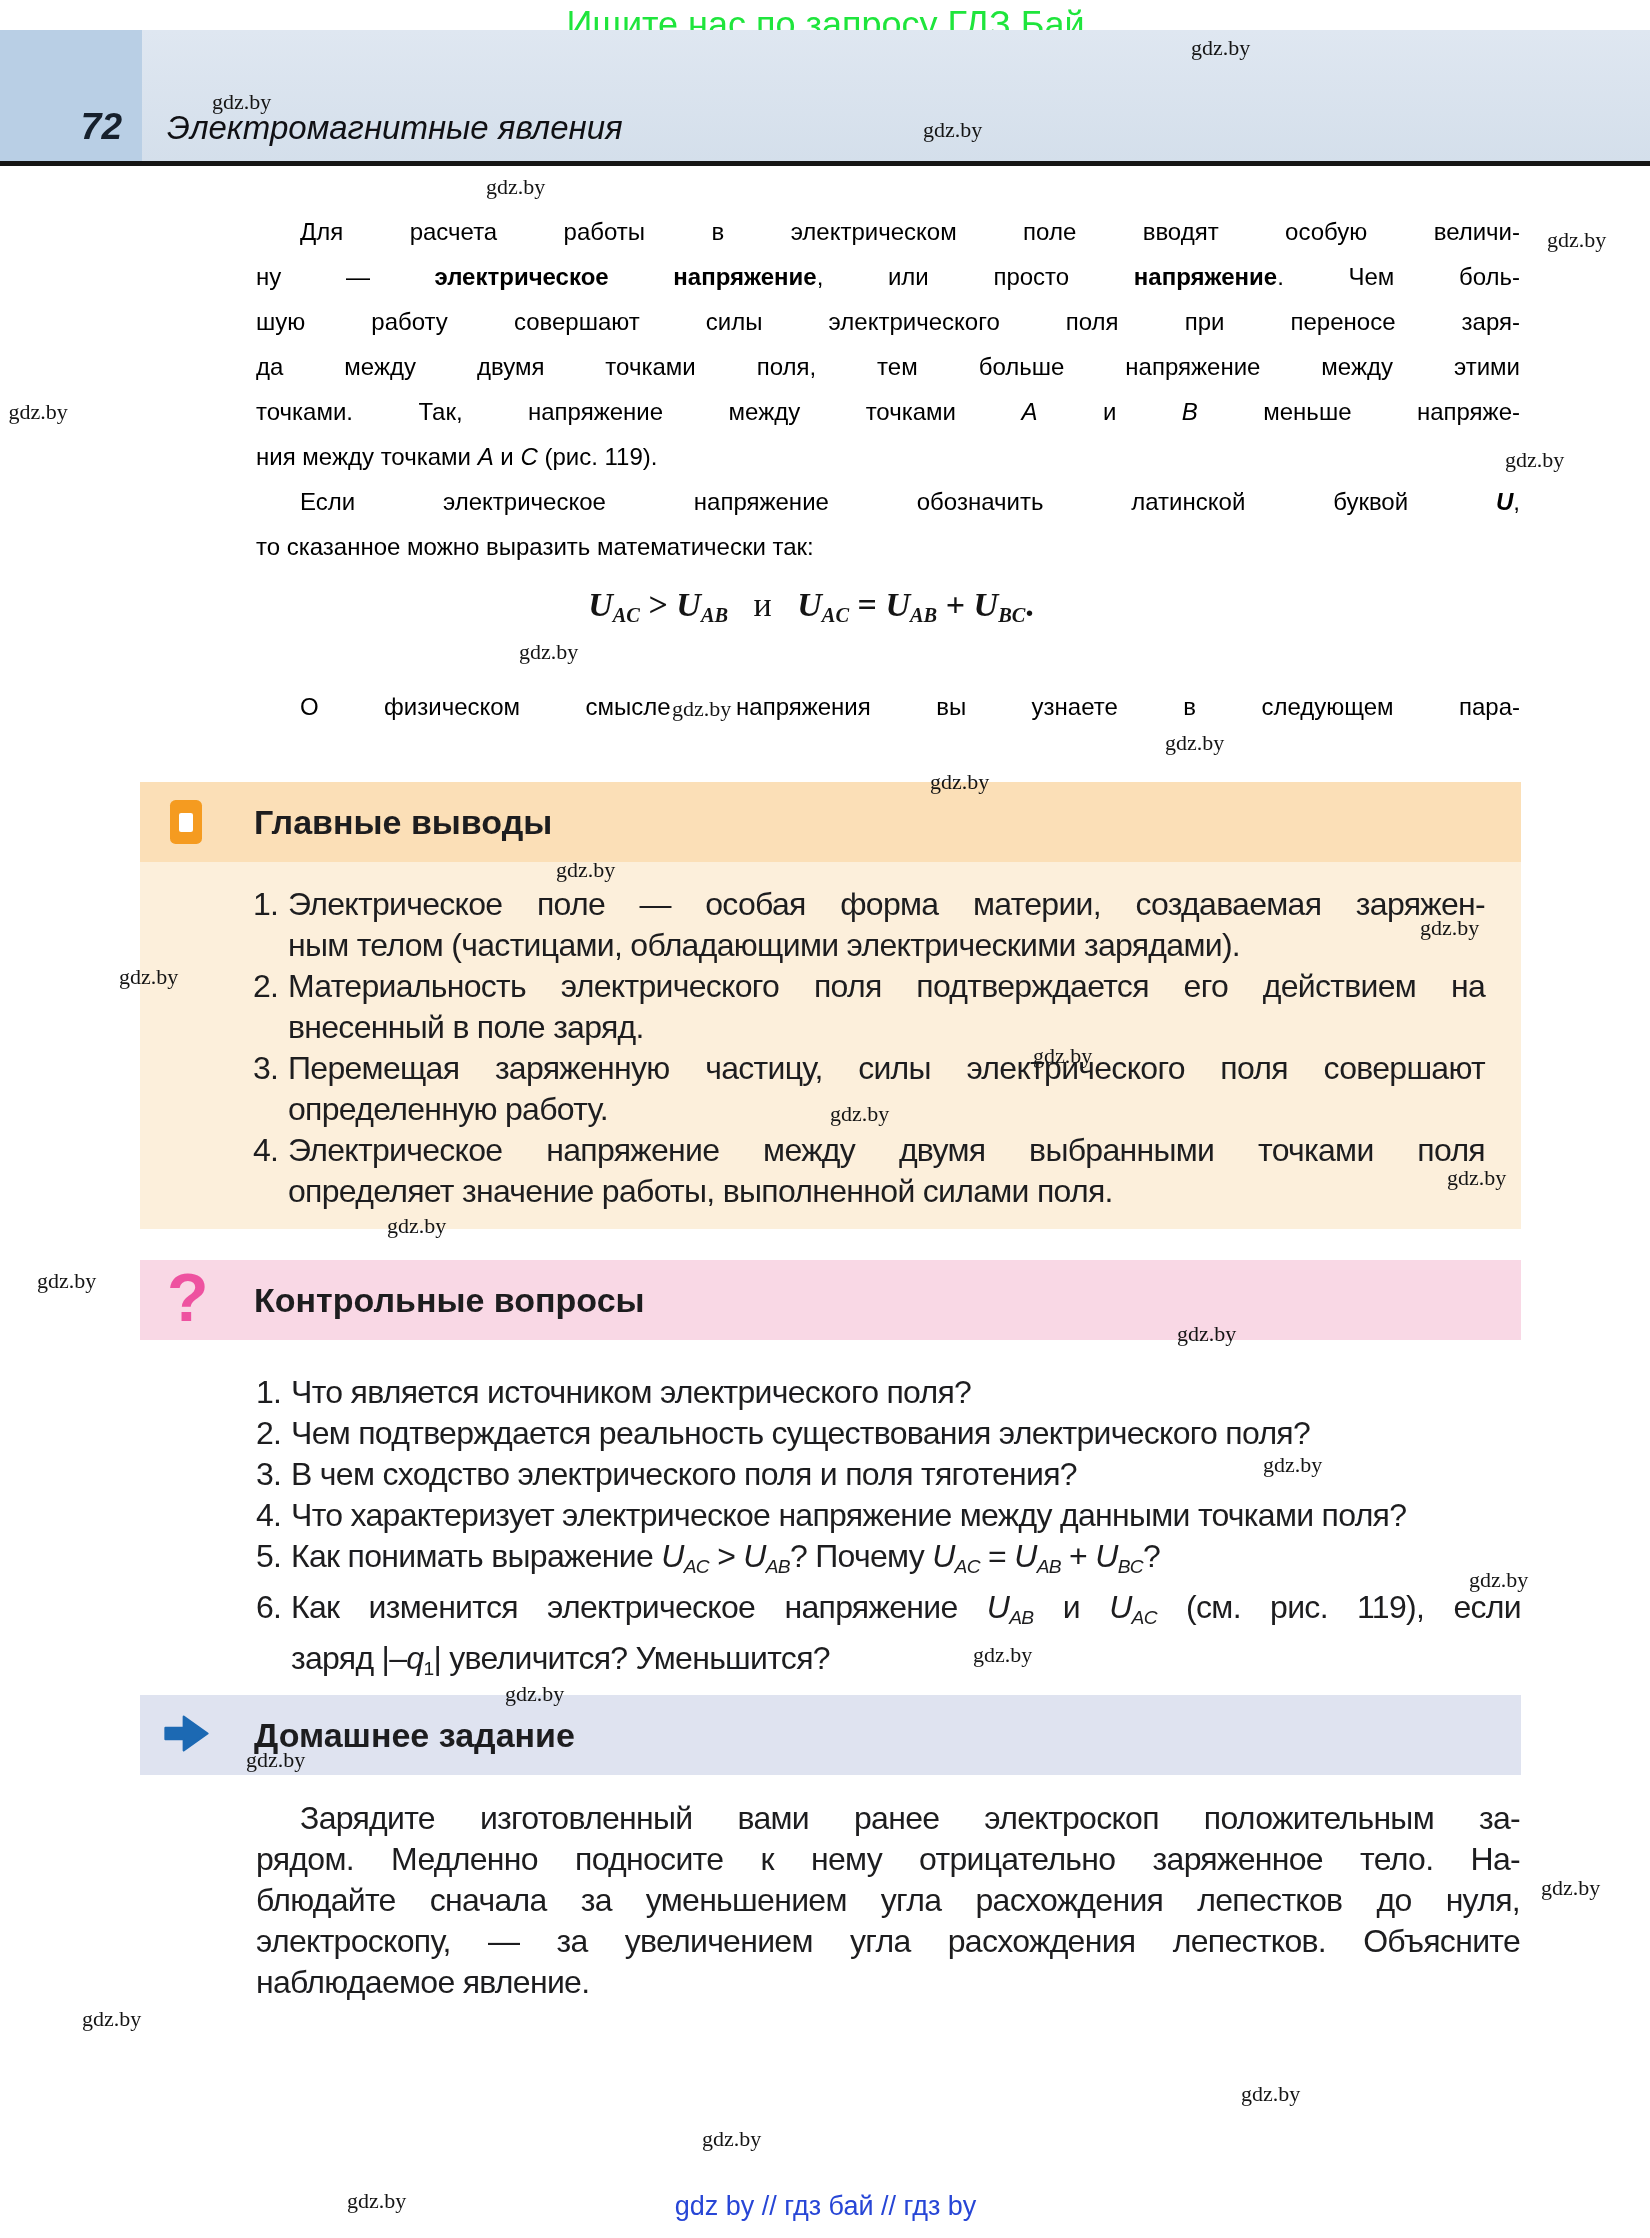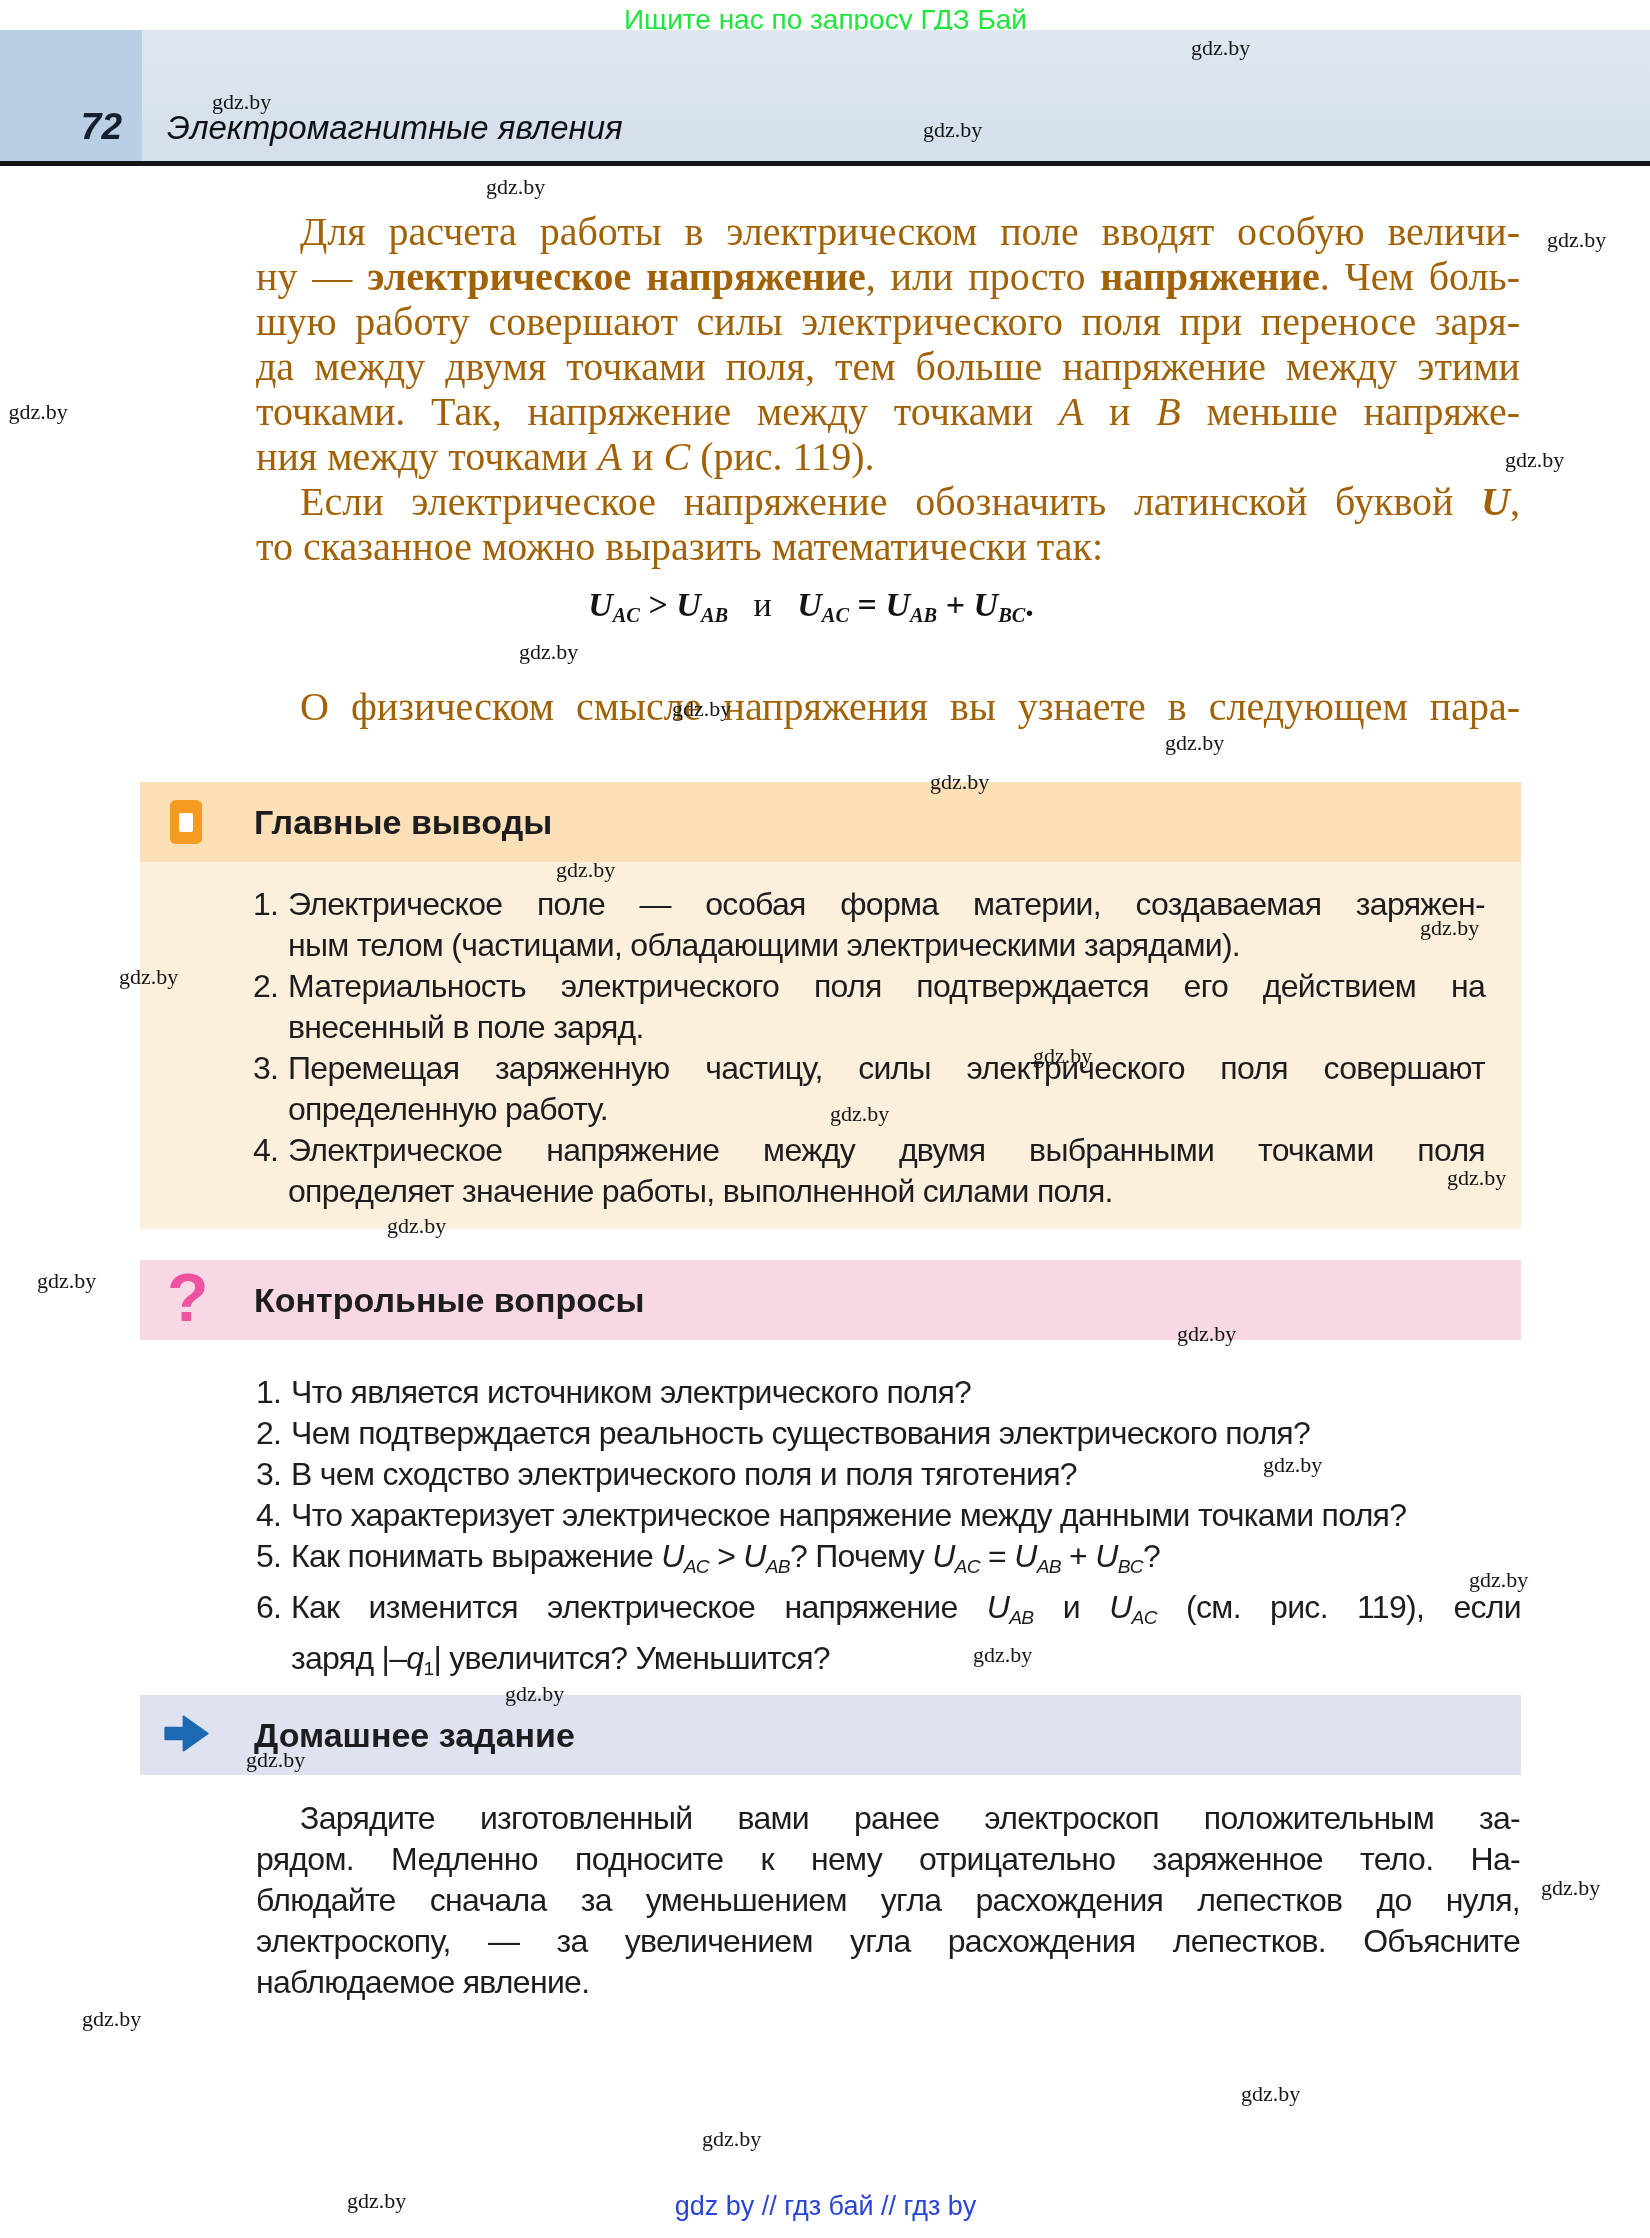--- a/index.html
+++ b/index.html
@@ -1,34 +1,34 @@
 <!DOCTYPE html>
 <html style="font-size:11.3px"><head>
 <meta charset="utf-8">
 <style>
   html,body{margin:0;padding:0;background:#ffffff;}
   .page{position:relative;width:1651px;height:2239px;background:#ffffff;overflow:hidden;
         font-family:"Liberation Sans",sans-serif;color:#1a1a1a;}
 
   
   .top-banner{position:absolute;left:0;top:4.2px;width:100%;text-align:center;
-    font-size:28px;color:#1fe53c;font-family:"Liberation Sans",sans-serif;}
+    font-size:36px;color:#1fe53c;font-family:"Liberation Sans",sans-serif;}
 
   
   .chapter-header{position:absolute;left:0;top:30px;width:100%;height:131px;
     background:linear-gradient(180deg,#dfe7f1 0%,#d4dfeb 100%);
     border-bottom:5px solid #151515;}
   .page-num-box{position:absolute;left:0;top:0;width:142px;height:100%;background:#b9cfe5;}
   .page-num{position:absolute;right:20px;bottom:12.7px;font-size:37px;font-weight:bold;
     font-style:italic;color:#16202c;}
   .chapter-title{position:absolute;left:167px;bottom:14px;font-size:33px;font-style:italic;color:#101014;}
 
   
-  .serif-block{position:absolute;left:256px;width:1264px;font-family:Liberation Serif, serif;
-    font-size:40px;line-height:45px;color:#a16207;}
+  .serif-block{position:absolute;left:256px;width:1264px;font-family:Liberation Sans, sans-serif;
+    font-size:24px;line-height:45px;color:#000000;}
   #intro-top{top:209px;}
   #intro-bottom{top:684px;}
   .line{white-space:normal;}
   .line.j{text-align:justify;text-align-last:justify;}
   .line.ind{text-indent:44px;}
   .b{font-weight:bold;}
   .i{font-style:italic;}
   .sub{font-size:0.6em;vertical-align:-0.3em;}
 
   

